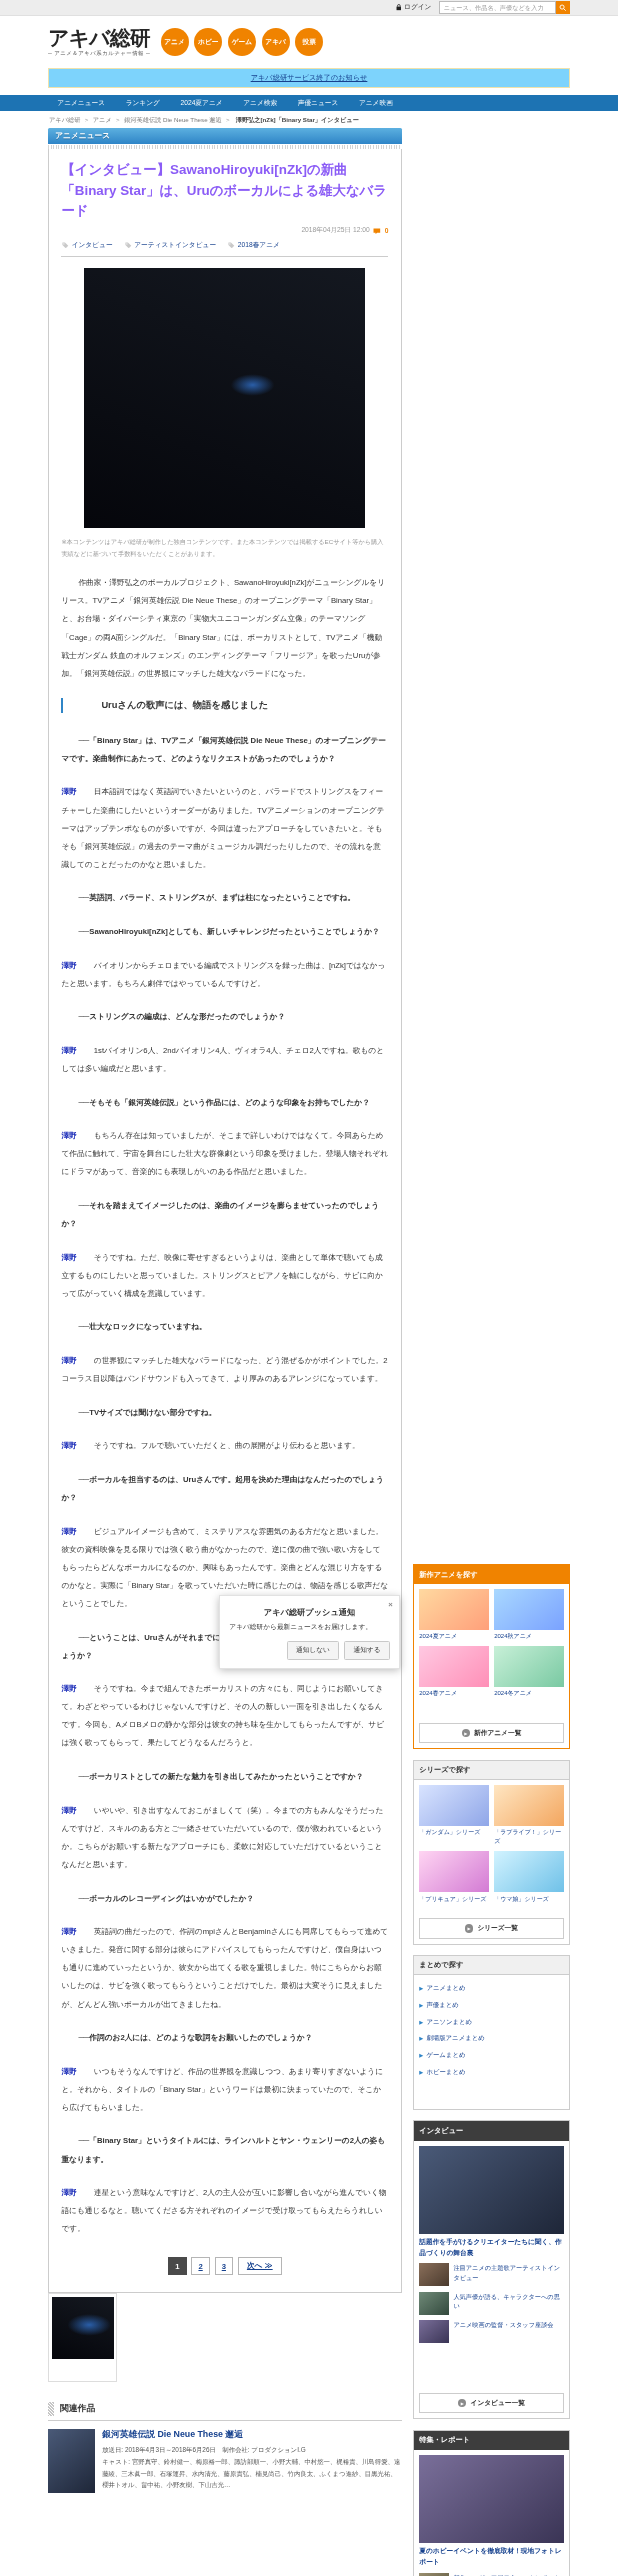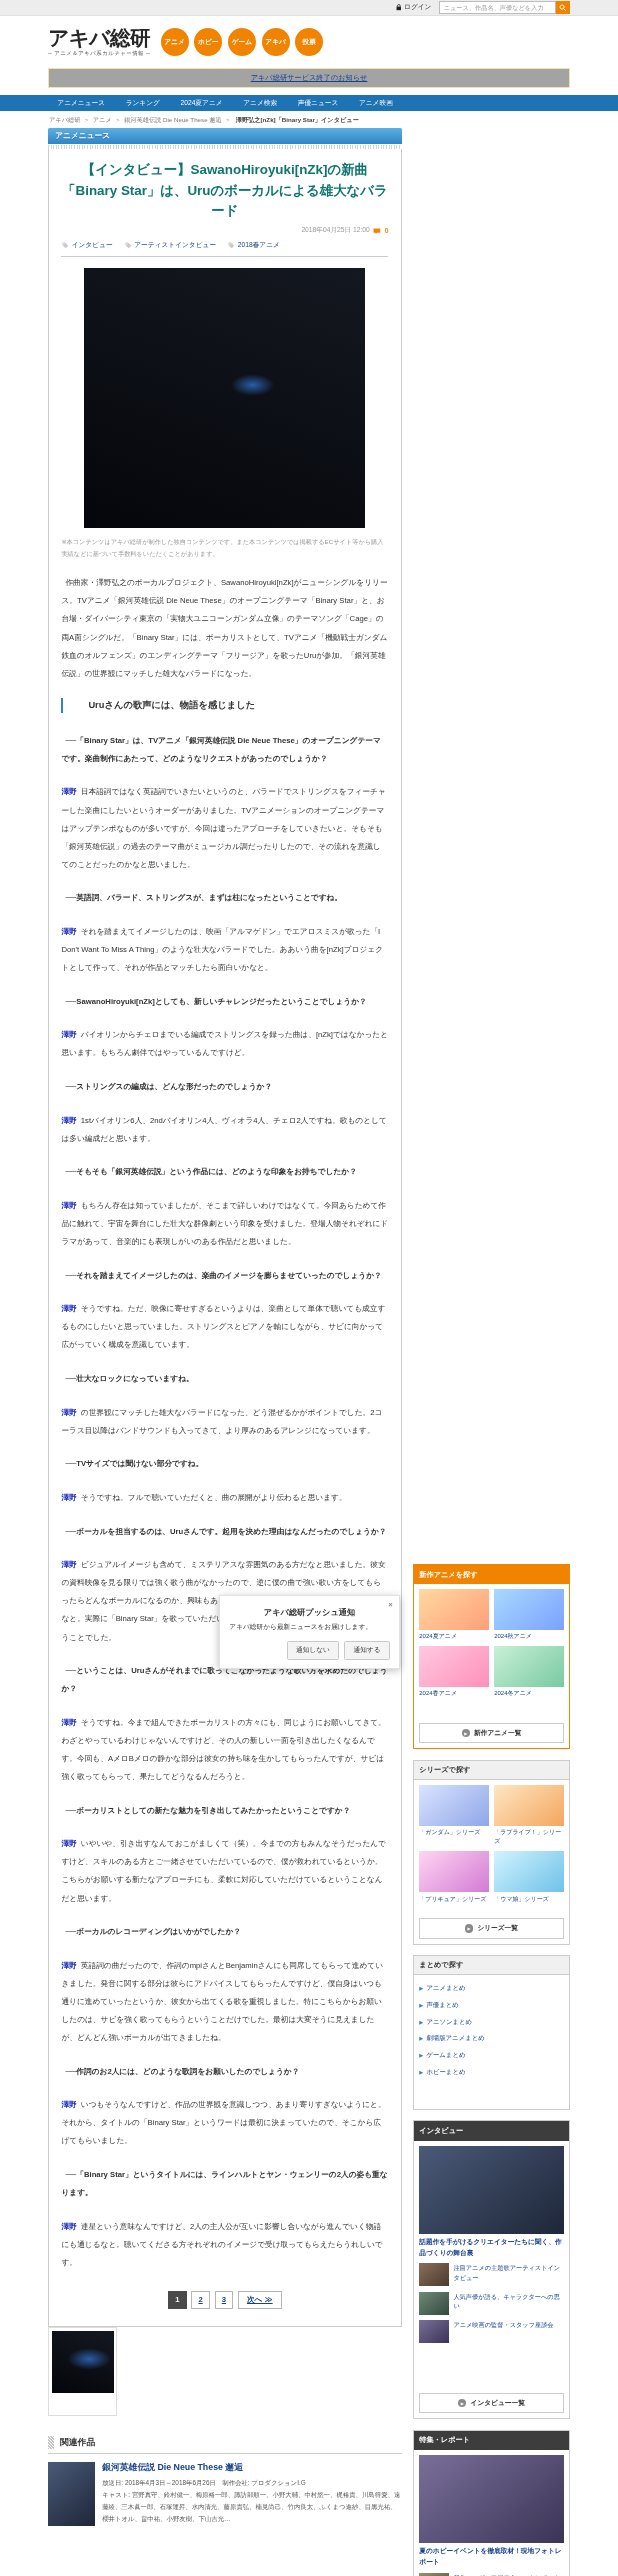--- a/index.html
+++ b/index.html
@@ -23,21 +23,21 @@
   
   .sitehead { height:52px; }
   .sitehead .container { display:flex; align-items:center; height:100%; }
   .logo { display:flex; flex-direction:column; align-items:center; margin-right:7.2px; }
   .logo-main { font-size:20.6px; font-weight:bold; color:#262626; letter-spacing:-0.5px; line-height:1.05; }
   .logo-sub { font-size:5.4px; color:#555; margin-top:1.5px; letter-spacing:0.5px; }
   .circles { display:flex; gap:5.7px; margin-left:3.1px; }
   .circle { width:28px; height:28px; border-radius:50%; background:#f08300; color:#fff; font-size:6.7px; font-weight:bold; display:flex; align-items:center; justify-content:center; cursor:pointer; }
 
   
-  .notice { width:522px; margin:0 auto; height:19.6px; background:#a3a3a3; border:0.5px solid #efe2ab; display:flex; align-items:center; justify-content:center; }
+  .notice { width:522px; margin:0 auto; height:19.6px; background:#7dd3fc; border:0.5px solid #efe2ab; display:flex; align-items:center; justify-content:center; }
   .notice a { color:#16418e; font-size:7.2px; text-decoration:underline; }
 
   
   .gnav { margin-top:7.2px; background:#1d73b3; height:16.5px; }
   .gnav .container { display:flex; align-items:center; height:100%; gap:20.6px; padding-left:9.3px; }
   .gnav a { color:#fff; font-size:6.7px; }
 
   
   .bc { padding:4.6px 0 3.6px 1px; font-size:6.2px; color:#888; }
   .bc span.sep { margin:0 3.1px; color:#999; }
@@ -48,34 +48,34 @@
   .content { display:flex; align-items:flex-start; gap:11.3px; }
   .maincol { width:354px; }
   .sidecol { width:157px; }
 
   
   .newsbar { height:15.5px; background:linear-gradient(180deg,#5cb0e0 0%,#2f85c7 100%); color:#fff; font-weight:bold; font-size:7.7px; line-height:15.5px; padding-left:7.2px; border-radius:1.5px 1.5px 0 0; text-shadow:0 0.5px 0.5px rgba(0,0,0,.25); }
   .dotted { height:3.1px; margin:1.5px 0 0; background:repeating-linear-gradient(90deg,#d4d4d4 0 1px,transparent 1px 2.6px); }
 
   
   .article { border:0.5px solid #ccc; border-top:none; padding:9.3px 12.4px 13.4px; }
-  h1.title { font-size:13.4px; line-height:1.55; color:#0f766e; margin:2.1px 0 4.1px;text-align:center; }
+  h1.title { font-size:13.4px; line-height:1.55; color:#8b5cf6; margin:2.1px 0 4.1px; }
   .meta { display:flex; justify-content:flex-end; align-items:center; gap:3.6px; font-size:6.7px; color:#999; }
   .ccount { color:#f08300; font-weight:bold; }
   .tags { display:flex; gap:12.4px; align-items:center; padding:5.2px 1px 6.7px; border-bottom:0.5px solid #ccc; font-size:6.7px; }
   .tag { display:flex; align-items:center; gap:2.6px; }
   .tag a { color:#16418e; }
   .hero { width:281px; height:260px; margin:10.3px auto 8.2px;
     background: radial-gradient(ellipse 93px 46px at 63% 47%, #2a5ea8 0%, rgba(20,40,80,.55) 40%, rgba(5,8,14,0) 75%),
                 linear-gradient(200deg,#10141c 0%, #07090f 45%, #04050a 100%); }
   .disc { font-size:6.2px; color:#999; line-height:1.95; margin:2.1px 0 14.4px; }
   .blk { font-size:7.7px; line-height:2.35; margin-bottom:15.5px; }
   .blk.q { font-weight:bold; }
   .blk.h2 { font-size:9.3px; font-weight:bold; border-left:2.6px solid #2f85c7; padding-left:21px; line-height:1.6; margin:3.1px 0 18.5px; }
-  .spk { color:#2233bb; font-weight:bold; margin-right:4px;text-align:right; }
+  .spk { color:#2233bb; font-weight:bold; margin-right:17px;text-align:right; }
 
   .pager { display:flex; justify-content:center; gap:4.6px; margin:18.5px 0 3.1px; }
   .pg { min-width:18.5px; height:18.5px; border:0.5px solid #b5b5b5; display:flex; align-items:center; justify-content:center; font-size:7.7px; font-weight:bold; color:#16418e; text-decoration:underline; padding:0 6.2px; cursor:pointer; }
   .pg.cur { background:#4a4a4a; color:#fff; border-color:#4a4a4a; text-decoration:none; }
 
   
   .shead { position:relative; font-size:8.8px; font-weight:bold; color:#333; padding:2.6px 0 4.6px 12px; border-bottom:0.5px solid #ccc; margin:18.5px 0 8.2px; }
   .shead::before { content:""; position:absolute; left:0; top:1.5px; bottom:4.1px; width:5.7px;
     background:repeating-linear-gradient(45deg,#c6c6c6 0 1px,#fff 1px 2.1px); }
 
@@ -247,21 +247,20 @@
           <p class="blk lead"><span class="spk"></span><span>作曲家・澤野弘之のボーカルプロジェクト、SawanoHiroyuki[nZk]がニューシングルをリリース。TVアニメ「銀河英雄伝説 Die Neue These」のオープニングテーマ「Binary Star」と、お台場・ダイバーシティ東京の「実物大ユニコーンガンダム立像」のテーマソング「Cage」の両A面シングルだ。「Binary Star」には、ボーカリストとして、TVアニメ「機動戦士ガンダム 鉄血のオルフェンズ」のエンディングテーマ「フリージア」を歌ったUruが参加。「銀河英雄伝説」の世界観にマッチした雄大なバラードになった。</span></p>
 
           <p class="blk h2"><span class="spk"></span><span>Uruさんの歌声には、物語を感じました</span></p>
 
           <p class="blk q"><span class="spk"></span><span>──「Binary Star」は、TVアニメ「銀河英雄伝説 Die Neue These」のオープニングテーマです。楽曲制作にあたって、どのようなリクエストがあったのでしょうか？</span></p>
 
           <p class="blk a"><span class="spk">澤野</span><span>日本語詞ではなく英語詞でいきたいというのと、バラードでストリングスをフィーチャーした楽曲にしたいというオーダーがありました。TVアニメーションのオープニングテーマはアップテンポなものが多いですが、今回は違ったアプローチをしていきたいと。そもそも「銀河英雄伝説」の過去のテーマ曲がミュージカル調だったりしたので、その流れを意識してのことだったのかなと思いました。</span></p>
 
           <p class="blk q"><span class="spk"></span><span>──英語詞、バラード、ストリングスが、まずは柱になったということですね。</span></p>
 
-          <p class="blk a"><span class="spk">澤野</span><span>それを踏まえてイメージしたのは、映画「アルマゲドン」でエアロスミスが歌った「I Don't Want To Miss A Thing」のような壮大なバラードでした。ああいう曲を[nZk]プロジェクトとして作って、それが作品とマッチしたら面白いかなと。</span></p>
 
           <p class="blk q"><span class="spk"></span><span>──SawanoHiroyuki[nZk]としても、新しいチャレンジだったということでしょうか？</span></p>
 
           <p class="blk a"><span class="spk">澤野</span><span>バイオリンからチェロまでいる編成でストリングスを録った曲は、[nZk]ではなかったと思います。もちろん劇伴ではやっているんですけど。</span></p>
 
           <p class="blk q"><span class="spk"></span><span>──ストリングスの編成は、どんな形だったのでしょうか？</span></p>
 
           <p class="blk a"><span class="spk">澤野</span><span>1stバイオリン6人、2ndバイオリン4人、ヴィオラ4人、チェロ2人ですね。歌ものとしては多い編成だと思います。</span></p>
 
           <p class="blk q"><span class="spk"></span><span>──そもそも「銀河英雄伝説」という作品には、どのような印象をお持ちでしたか？</span></p>

